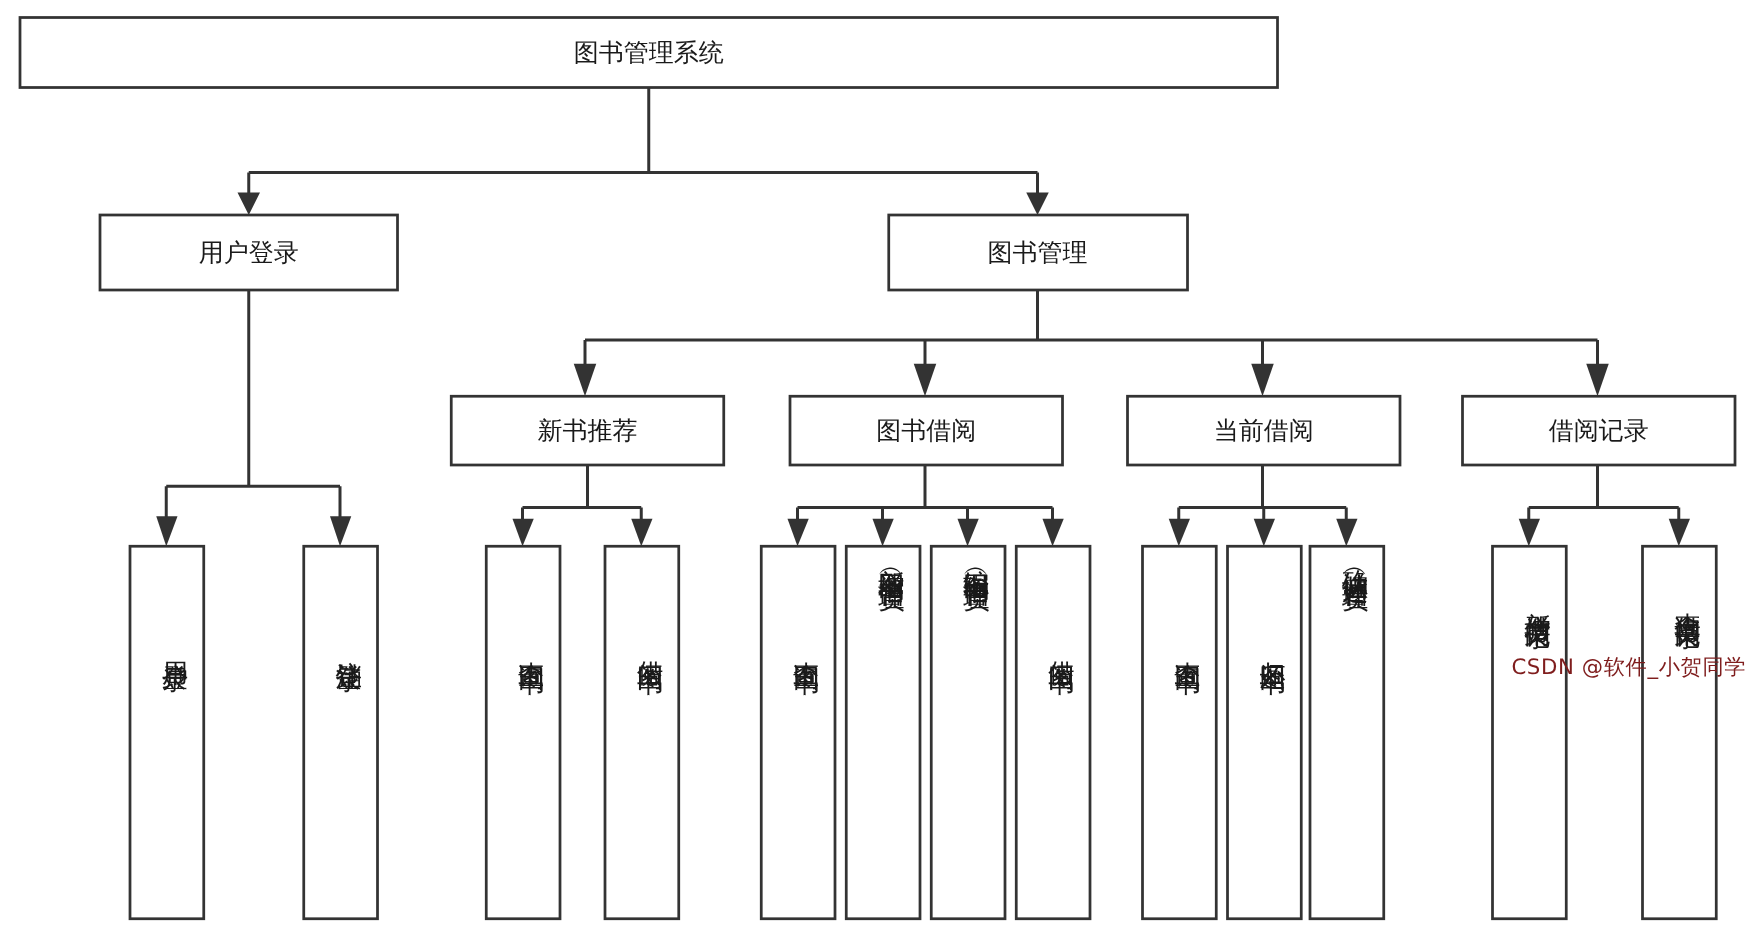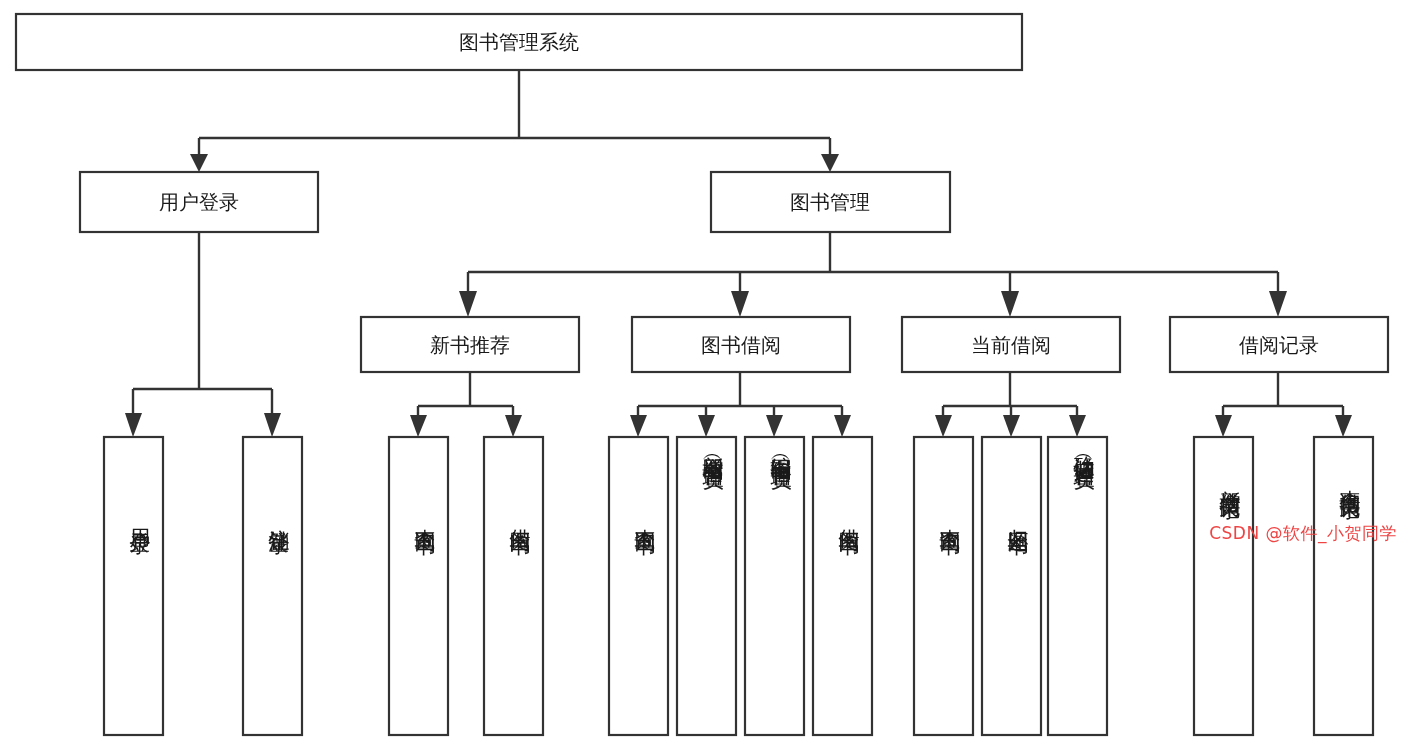--- a/index.html
+++ b/index.html
@@ -55,21 +55,21 @@
     text-anchor: middle;
     writing-mode: vertical-rl;
     letter-spacing: 2px;
   }
   .watermark {
     position: absolute;
     right: 8px;
     bottom: 4px;
     font-family: "DejaVu Sans", "Liberation Sans", sans-serif;
     font-size: 17px;
-    color: #ef4444;
+    color: #7f1d1d;
     letter-spacing: 0.5px;
     white-space: nowrap;
     user-select: none;
     margin-left: 32px;
   }
 </style>
 </head>
 <body>
 
 <div id="diagram-root">

